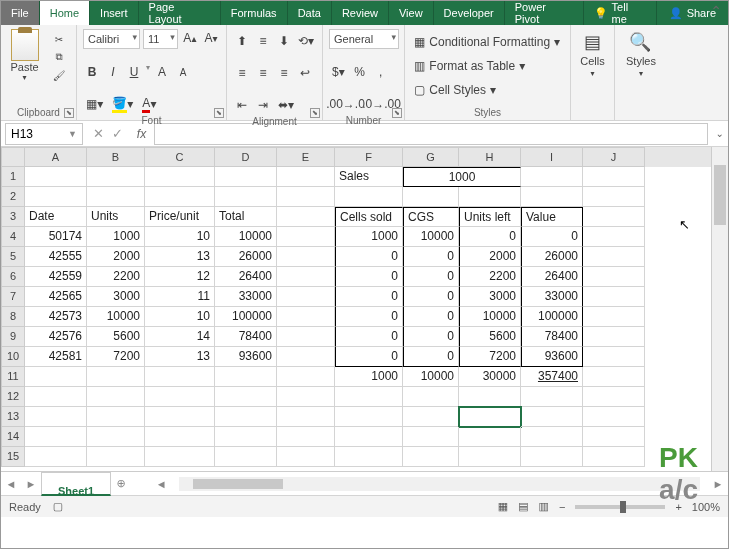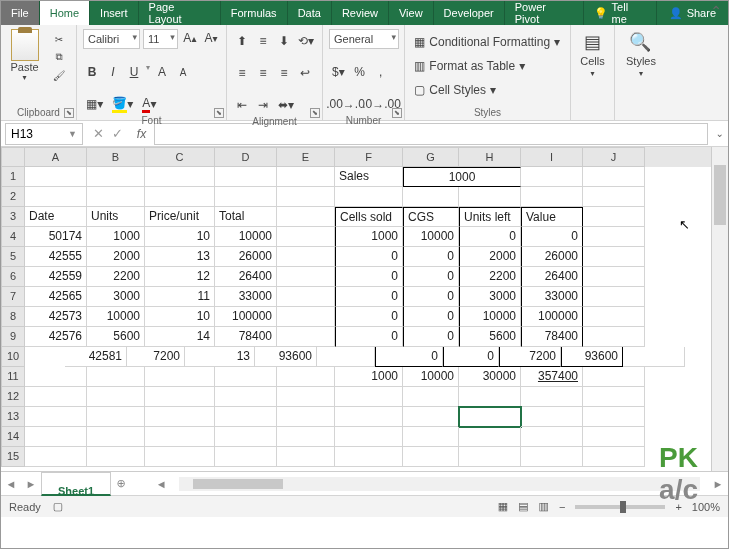--- a/index.html
+++ b/index.html
@@ -358,21 +358,21 @@
           <div class="cell r" style="width: 70px;">14</div>
           <div class="cell r" style="width: 62px;">78400</div>
           <div class="cell" style="width: 58px;"></div>
           <div class="cell r thk-l" style="width: 68px;">0</div>
           <div class="cell r" style="width: 56px; border-left: 1px solid rgb(0, 0, 0);">0</div>
           <div class="cell r" style="width: 62px; border-left: 1px solid rgb(0, 0, 0);">5600</div>
           <div class="cell r thk-r" style="width: 62px; border-left: 1px solid rgb(0, 0, 0);">78400</div>
           <div class="cell" style="width: 62px;"></div>
         </div>
         <div class="crow">
-          <div class="cell r" style="width: 62px; margin-left: 40px;">42581</div>
+          <div class="cell r" style="width: 62px;">42581</div>
           <div class="cell r" style="width: 58px;">7200</div>
           <div class="cell r" style="width: 70px;">13</div>
           <div class="cell r" style="width: 62px;">93600</div>
           <div class="cell" style="width: 58px;"></div>
           <div class="cell r thk-b thk-l" style="width: 68px;">0</div>
           <div class="cell r thk-b" style="width: 56px; border-left: 1px solid rgb(0, 0, 0);">0</div>
           <div class="cell r thk-b" style="width: 62px; border-left: 1px solid rgb(0, 0, 0);">7200</div>
           <div class="cell r thk-b thk-r" style="width: 62px; border-left: 1px solid rgb(0, 0, 0);">93600</div>
           <div class="cell" style="width: 62px;"></div>
         </div>

